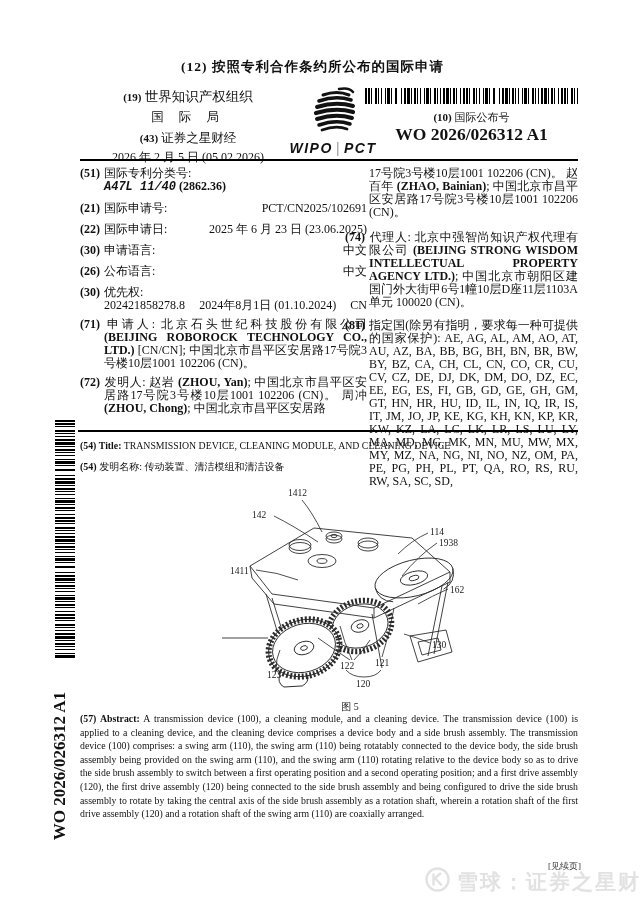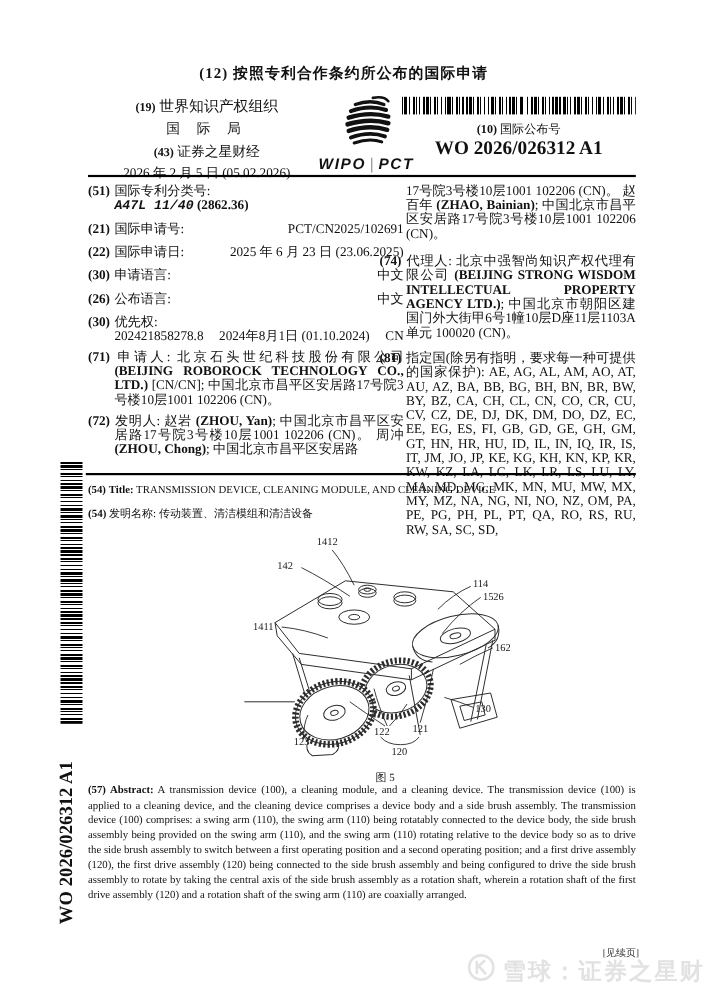--- a/index.html
+++ b/index.html
@@ -234,21 +234,21 @@
         <path d="M130,174 Q122,156 118,140"></path>
         <path d="M132,174 Q142,164 148,154"></path>
         <path d="M160,171 Q168,146 172,122"></path>
         <path d="M124,184 q6,7 18,7 q12,0 17,-7"></path>
       </g>
     </svg>
     <span class="fig-label" style="left:66px;top:2px">1412</span>
     <span class="fig-label" style="left:30px;top:24px">142</span>
     <span class="fig-label" style="left:8px;top:80px">1411</span>
     <span class="fig-label" style="left:208px;top:41px">114</span>
-    <span class="fig-label" style="left:217px;top:52px">1526</span>
+    <span class="fig-label" style="left:217px;top:52px">1938</span>
     <span class="fig-label" style="left:228px;top:99px">162</span>
     <span class="fig-label" style="left:210px;top:154px">130</span>
     <span class="fig-label" style="left:45px;top:184px">123</span>
     <span class="fig-label" style="left:118px;top:175px">122</span>
     <span class="fig-label" style="left:153px;top:172px">121</span>
     <span class="fig-label" style="left:134px;top:193px">120</span>
     <div class="fig-caption">图 5</div>
   </div>
 
   <div class="abs abstract">

